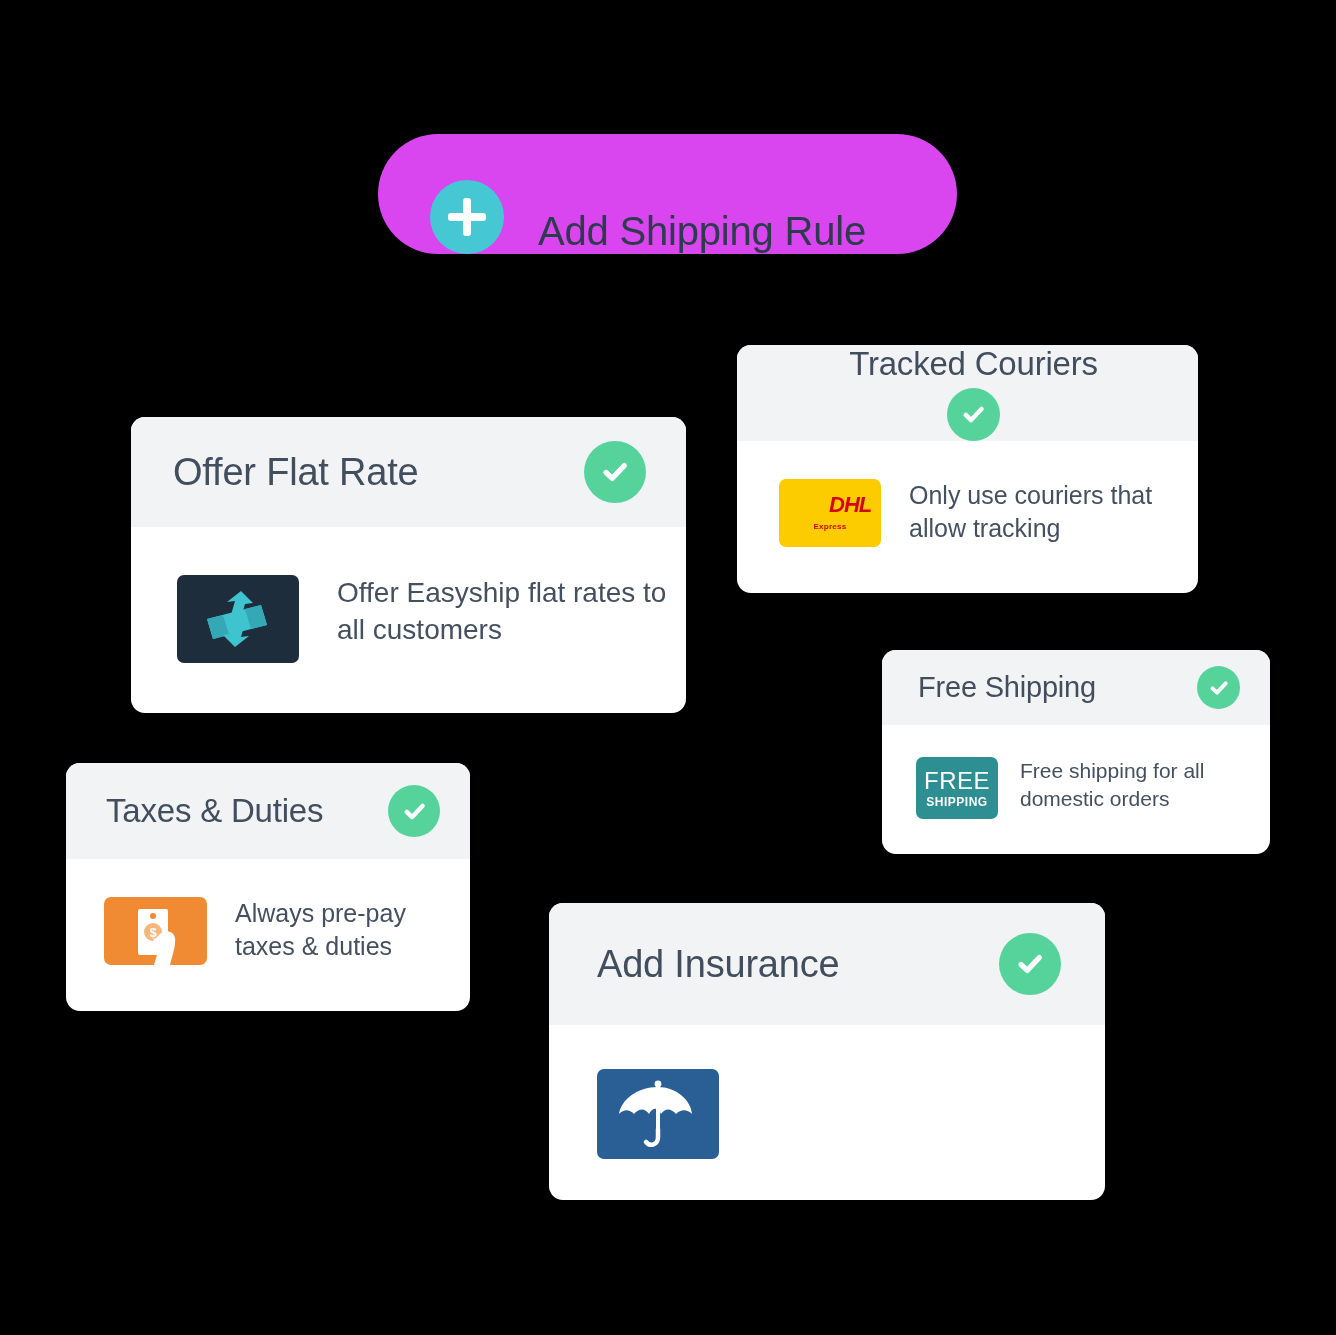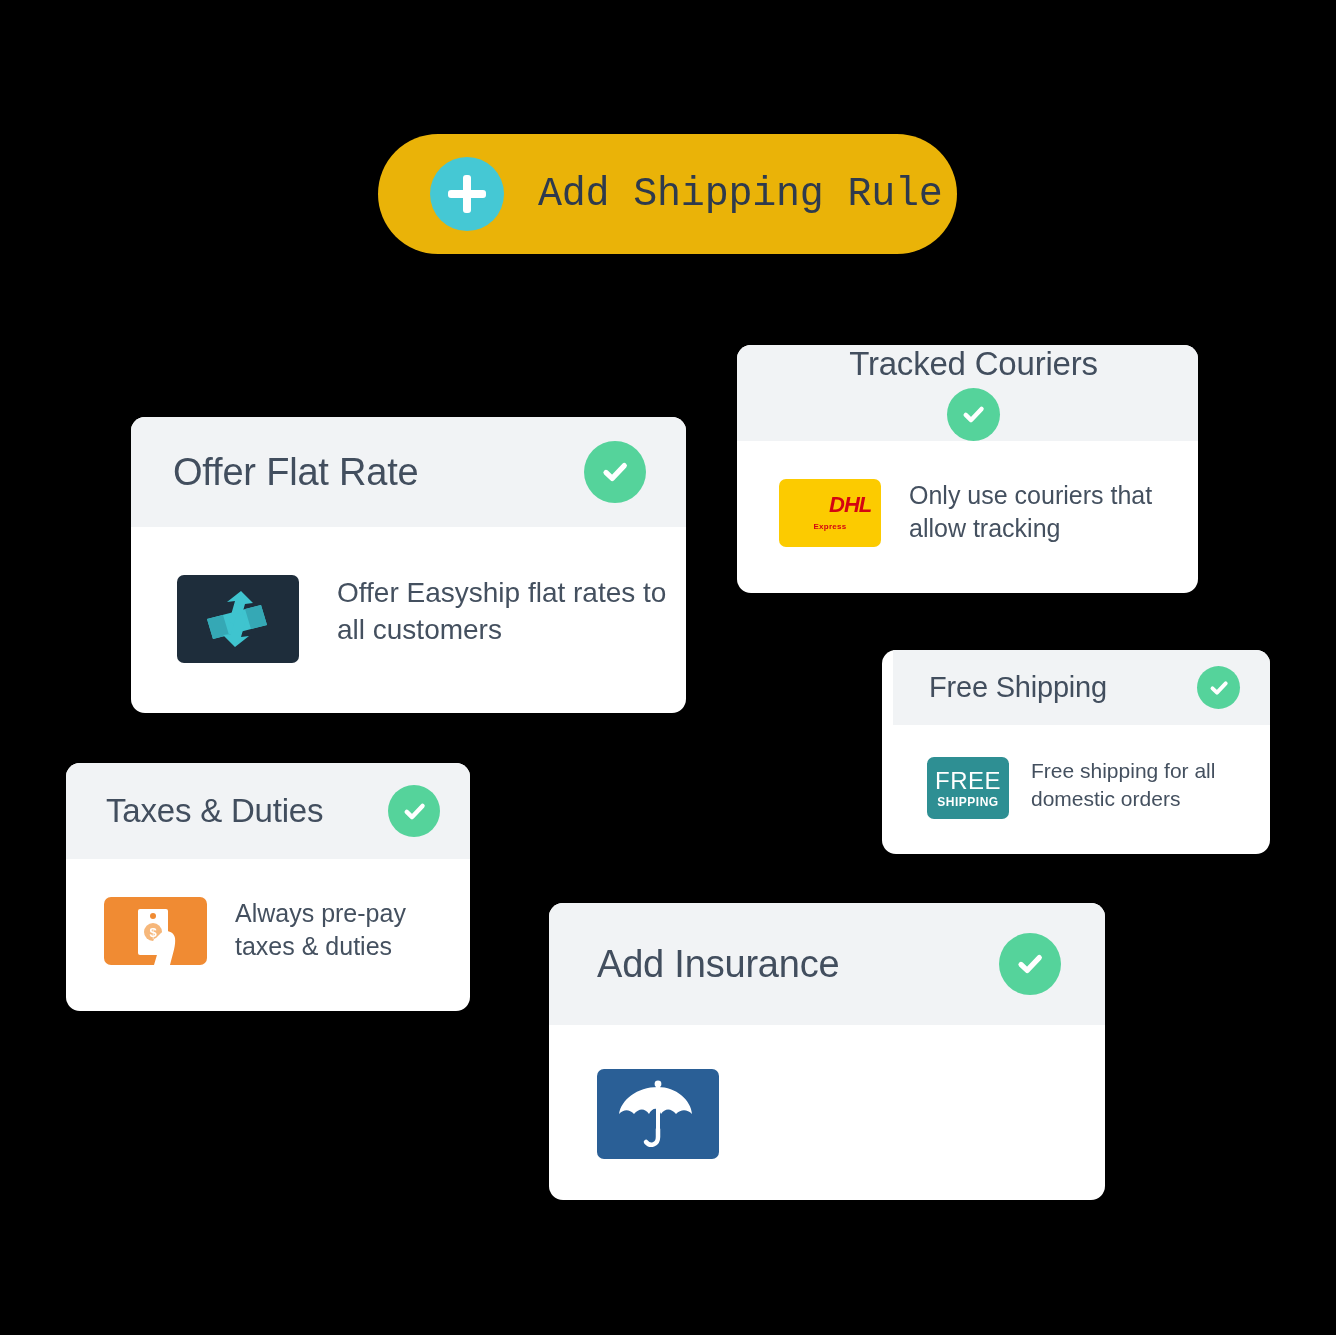--- a/index.html
+++ b/index.html
@@ -18,27 +18,26 @@
     background: #000000;
   }
 
   
   .add-pill {
     position: absolute;
     left: 378px;
     top: 134px;
     width: 579px;
     height: 120px;
-    background: #eab308;
+    background: #d946ef;
     border-radius: 60px;
     display: flex;
-    align-items: center;
+    align-items: flex-end;
     padding-left: 52px;
     cursor: pointer;
-    font-family: Liberation Mono, monospace;
   }
   .plus-circle {
     width: 74px;
     height: 74px;
     border-radius: 50%;
     background: #45c8d4;
     position: relative;
     flex: 0 0 auto;
   }
   .plus-circle::before,
@@ -144,21 +143,21 @@
   .dhl-sub {
     font-family: "Liberation Sans", sans-serif;
     font-weight: bold;
     font-size: 8px;
     color: #d40511;
     letter-spacing: 0.3px;
     margin-top: 1px;
   }
 
   
-  #card-free { left: 882px; top: 650px; width: 388px; height: 204px; padding-left: 11px; }
+  #card-free { left: 882px; top: 650px; width: 388px; height: 204px; }
   #card-free .card-header { height: 75px; padding: 0 30px 0 36px; }
   #card-free .card-title { font-size: 29px; }
   #card-free .check-badge { width: 43px; height: 43px; }
   #card-free .card-body { padding: 32px 0 0 34px; }
   #card-free .rule-icon { width: 82px; height: 62px; background: #2e8f93; display:flex; flex-direction:column; align-items:center; justify-content:center; }
   #card-free .rule-desc { margin-left: 22px; font-size: 21px; max-width: 230px; }
 
   .free-big { color:#ffffff; font-size: 24px; letter-spacing: 0.5px; line-height: 1; }
   .free-small { color:#ffffff; font-size: 12px; font-weight: bold; letter-spacing: 0.5px; line-height: 1; margin-top: 3px; }
 

